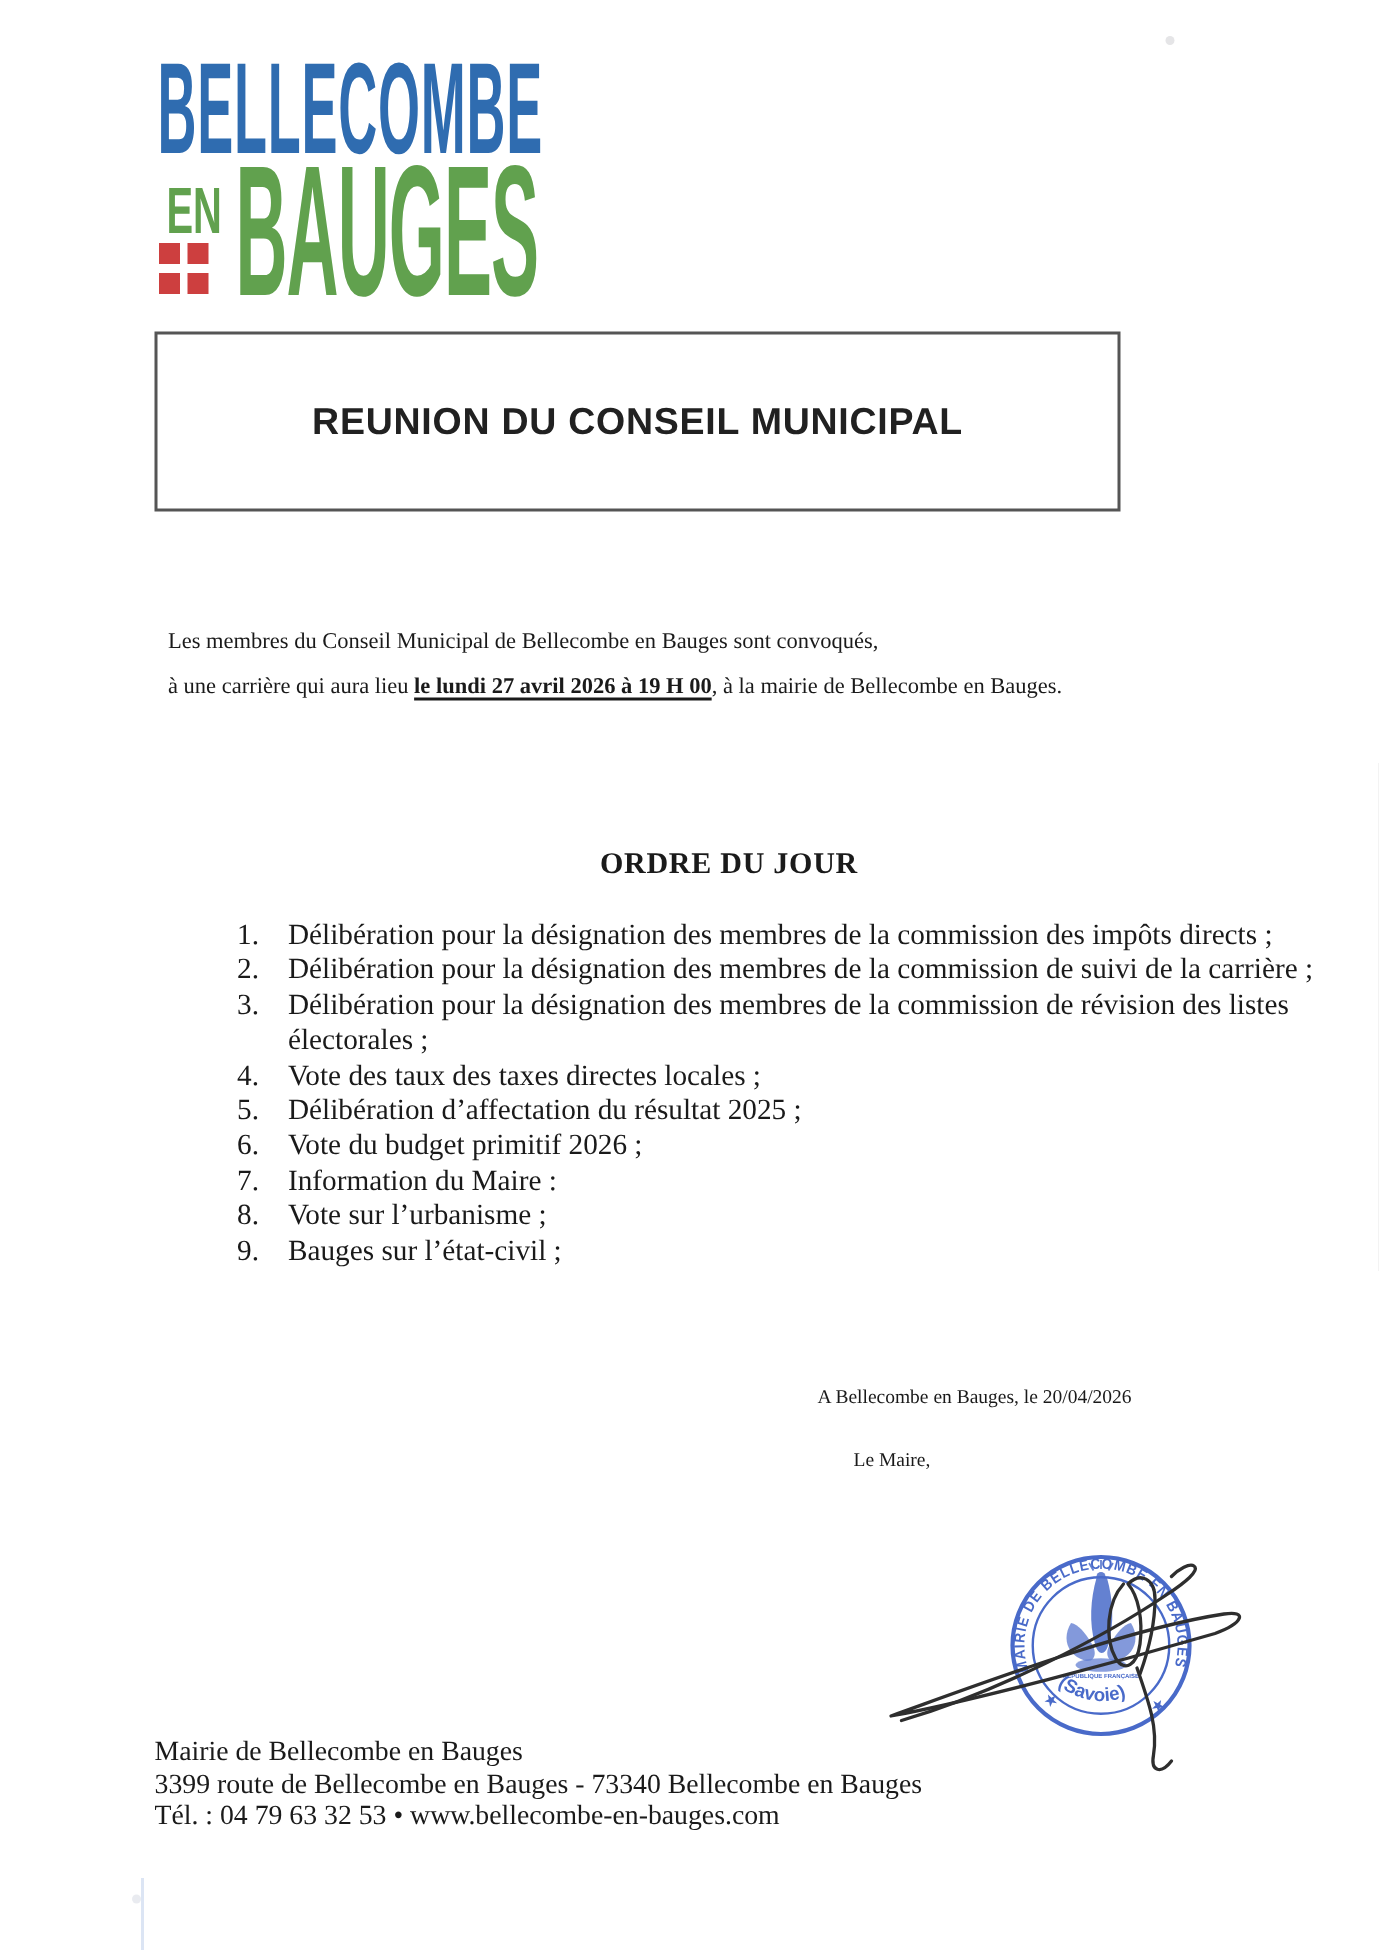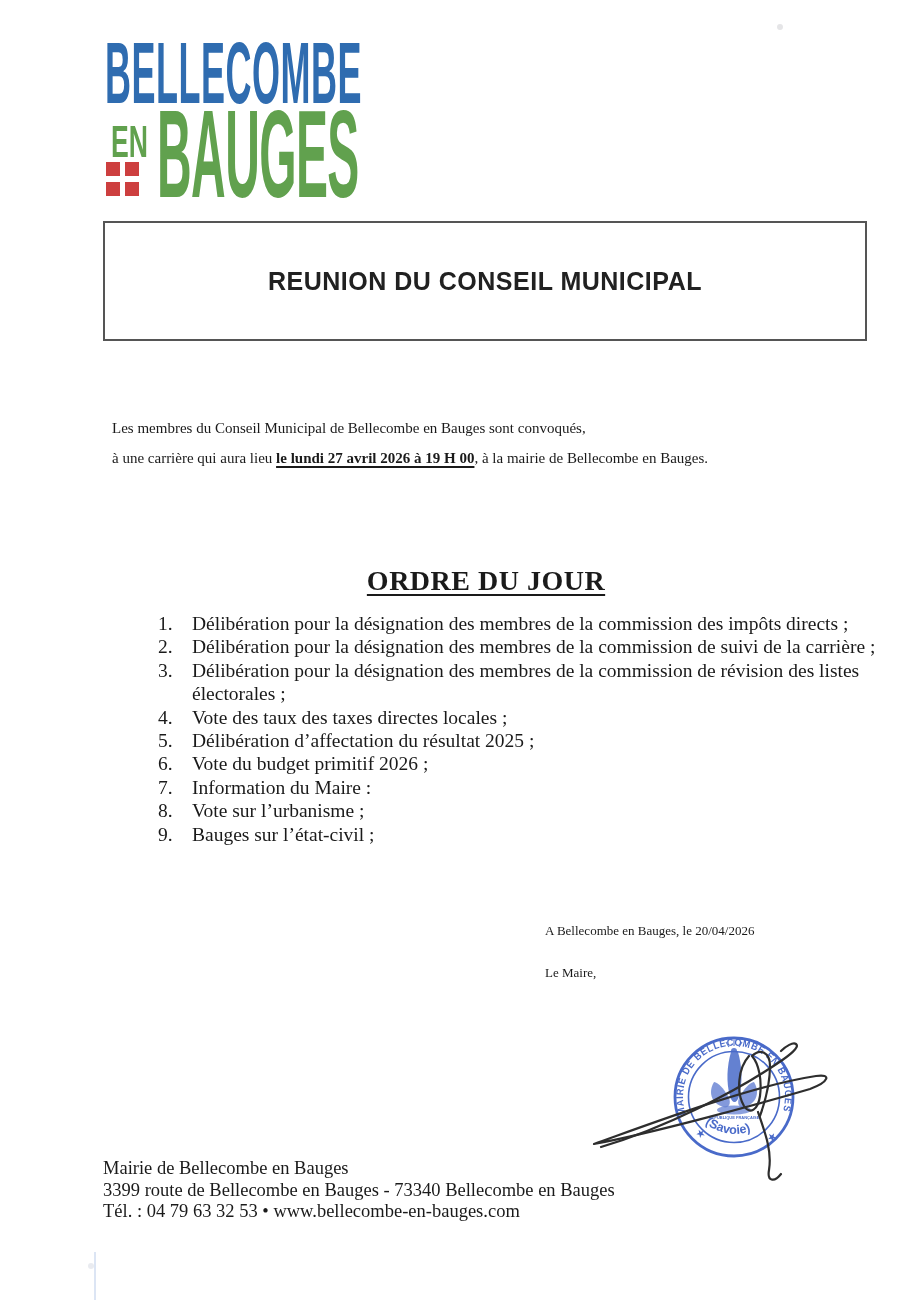--- a/index.html
+++ b/index.html
@@ -29,46 +29,46 @@
   }
   .logo-squares .sq{ background:#cd3f3f; }
   .logo-word2{
     position:absolute; left:157px; top:93px;
     font-family:"Liberation Sans", sans-serif; font-weight:bold;
     font-size:80px; line-height:1; letter-spacing:-1px; color:#61a14e;
     transform:scale(0.6,1.55); transform-origin:0 0; white-space:nowrap;
   }
   
   .title-box{
-    position:absolute; left:103px; top:221px; width:764px; height:120px;
+    position:absolute; left:103px; top:221px; width:644px; height:120px;
     border:2px solid #555; box-sizing:border-box;
     display:flex; align-items:center; justify-content:center;
   }
   .title-box .title{
     font-family:"Liberation Sans", sans-serif; font-weight:bold;
     font-size:25px; letter-spacing:0.5px; color:#212121; white-space:nowrap;
   }
   
   .intro{ position:absolute; left:112px; top:413px; font-size:15px; line-height:30px; }
   .intro .line{ white-space:nowrap; }
   .intro b.u{ text-decoration:underline; text-decoration-thickness:2px; text-underline-offset:3px; }
   
   .agenda-heading-wrap{ position:absolute; left:103px; top:565px; width:766px; text-align:center; }
   .agenda-heading{
-    font-size:28px; font-weight:bold; letter-spacing:0.5px;
-    text-decoration:underline; text-decoration-thickness:2px; text-underline-offset:4px;
+    font-size:20px; font-weight:bold; letter-spacing:0.5px;
+    text-decoration-thickness:2px; text-underline-offset:4px;
   }
   .agenda{ position:absolute; left:158px; top:612px; font-size:19.5px; line-height:23.4px; }
   .agenda .row{ display:flex; }
   .agenda .num{ width:34px; flex:0 0 34px; }
   .agenda .li-text{ white-space:nowrap; }
   .agenda .row.multiline .li-text{ white-space:normal; width:672px; }
   
   .signoff{ position:absolute; left:545px; top:918px; font-size:13px; line-height:26px; }
-  .signoff .role{ margin-top:16px; }
+  .signoff .role{ margin-top:16px;margin-left:24px; }
   
   .sig-svg{ position:absolute; left:560px; top:1020px; overflow:visible; }
   
   .footer{ position:absolute; left:103px; top:1158px; font-size:18.5px; line-height:21.5px; }
   .footer .line{ white-space:nowrap; }
   
   .speck-top{ position:absolute; left:777px; top:24px; width:6px; height:6px;
     border-radius:50%; background:#cfcfd4; opacity:0.55; }
   .speck-bottom{ position:absolute; left:88px; top:1263px; width:6px; height:6px;
     border-radius:50%; background:#dfe3ea; opacity:0.7; }

